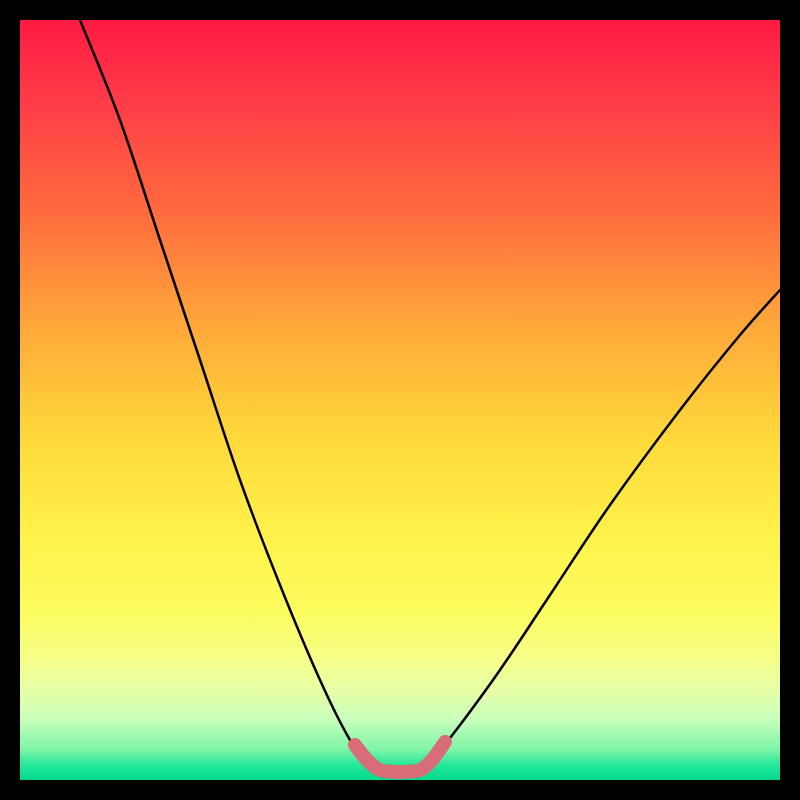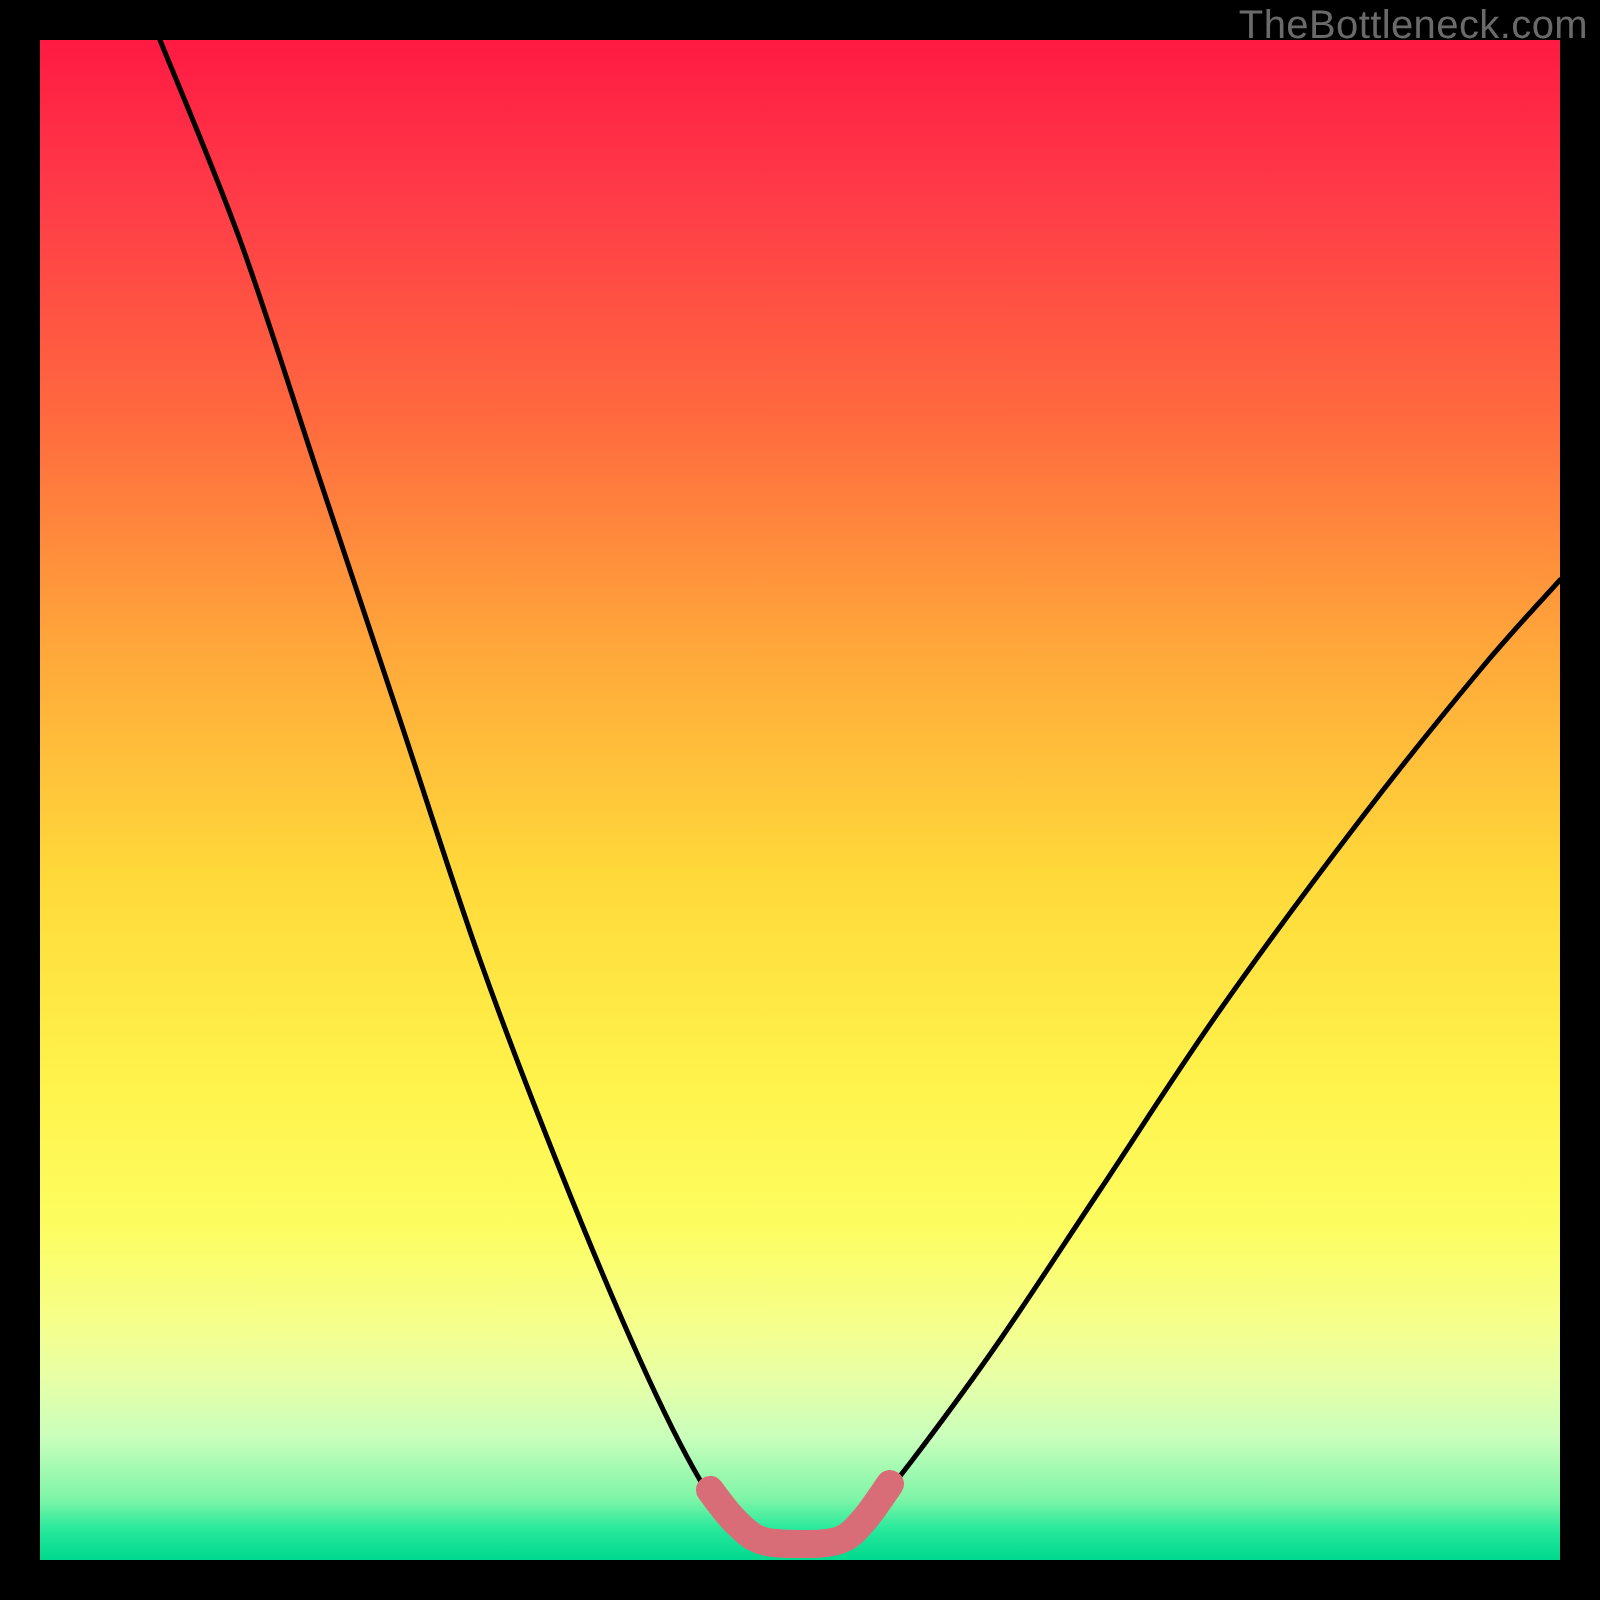--- a/index.html
+++ b/index.html
@@ -59,21 +59,20 @@
     color: #6a6a6a;
     font-size: 20px;
     letter-spacing: 0.2px;
     user-select: none;
   }
 </style>
 </head>
 <body>
 
 <div class="stage">
-  <div class="watermark">TheBottleneck.com</div>
 
   <div class="plot">
     <div class="gradient"></div>
 
     <svg class="curve" viewBox="0 0 760 760" preserveAspectRatio="none">
 
       <path fill="none" stroke="#000" stroke-width="2.5" stroke-linecap="round" stroke-linejoin="round" id="main-curve" d="M 60 0 C 66.66666666666667 16.666666666666668, 86.66666666666667 63.333333333333336, 100 100 C 113.33333333333333 136.66666666666666, 126.66666666666667 180, 140 220 C 153.33333333333334 260, 166.66666666666666 300, 180 340 C 193.33333333333334 380, 206.66666666666666 422.5, 220 460 C 233.33333333333334 497.5, 246.66666666666666 531.6666666666666, 260 565 C 273.3333333333333 598.3333333333334, 288.3333333333333 634.1666666666666, 300 660 C 311.6666666666667 685.8333333333334, 322.1666666666667 706.6666666666666, 330 720 C 337.8333333333333 733.3333333333334, 342 735, 347 740 C 352 745, 354.5 748, 360 750 C 365.5 752, 373.3333333333333 752, 380 752 C 386.6666666666667 752, 394.6666666666667 752, 400 750 C 405.3333333333333 748, 405.3333333333333 747.5, 412 740 C 418.6666666666667 732.5, 428.6666666666667 720, 440 705 C 451.3333333333333 690, 465 671.6666666666666, 480 650 C 495 628.3333333333334, 511.6666666666667 602.5, 530 575 C 548.3333333333334 547.5, 568.3333333333334 515.8333333333334, 590 485 C 611.6666666666666 454.1666666666667, 638.3333333333334 418.3333333333333, 660 390 C 681.6666666666666 361.6666666666667, 703.3333333333334 335, 720 315 C 736.6666666666666 295, 753.3333333333334 277.5, 760 270"></path>
       <path fill="none" stroke="#d96d77" stroke-width="14" stroke-linecap="round" stroke-linejoin="round" id="pink-u" d="M 335 725 C 337 727.5, 342.8333333333333 735.8333333333334, 347 740 C 351.1666666666667 744.1666666666666, 354.5 748, 360 750 C 365.5 752, 373.3333333333333 752, 380 752 C 386.6666666666667 752, 394.6666666666667 752, 400 750 C 405.3333333333333 748, 407.8333333333333 744.6666666666666, 412 740 C 416.1666666666667 735.3333333333334, 422.8333333333333 725, 425 722"></path>
     </svg>
   </div>

